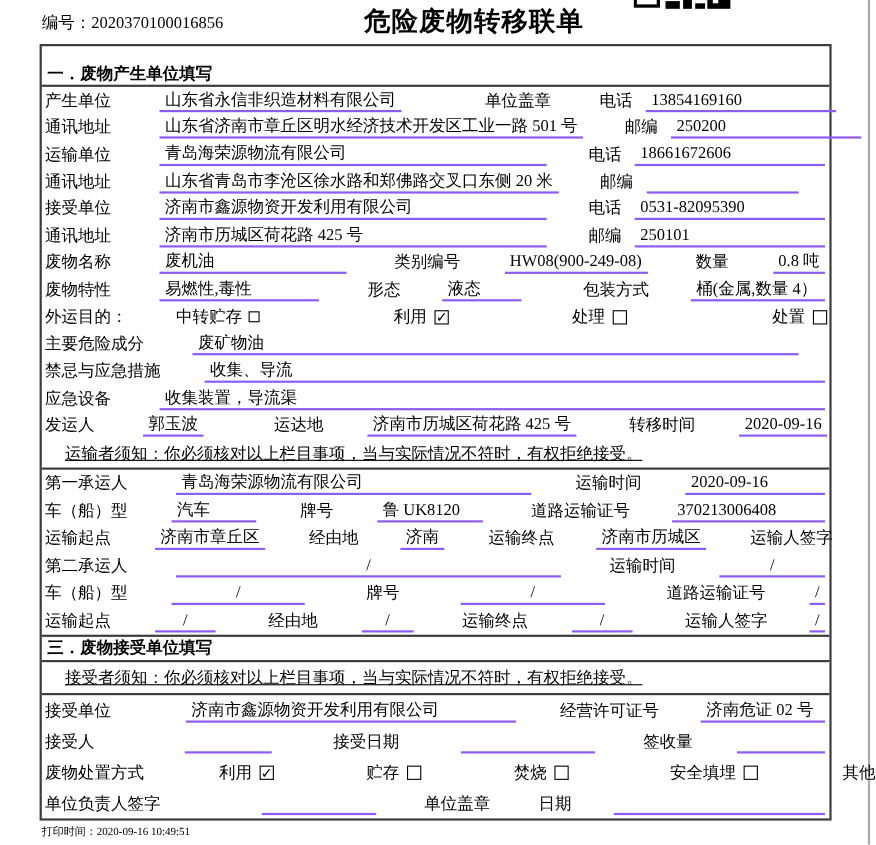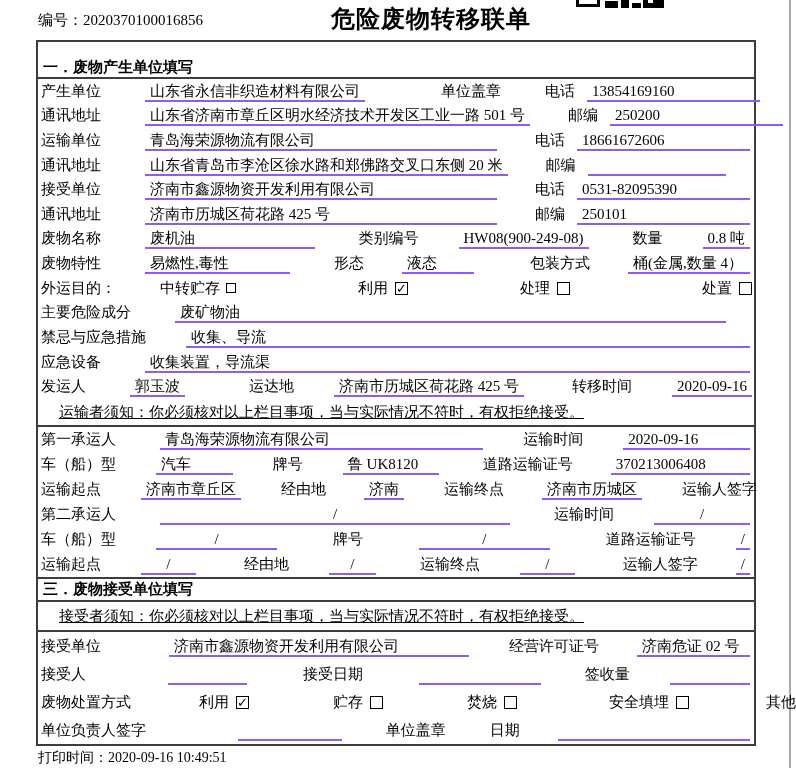--- a/index.html
+++ b/index.html
@@ -6,21 +6,21 @@
   html,body { background:#fff; }
   .page {
     position:relative; width:796px; height:768px; background:#fff;
     font-family:"Liberation Serif","DejaVu Serif",serif;
     color:#000; overflow:hidden;
   }
   .page-edge { position:absolute; left:789px; top:0; width:2px; height:768px; background:#a9a9a9; }
 
   .serial { position:absolute; left:38px; top:11px; font-size:15px; white-space:nowrap; }
   .doc-title { position:absolute; left:331px; top:3px; font-size:24px; font-weight:bold; letter-spacing:1px; white-space:nowrap;text-align:center; }
-  .print-line { position:absolute; left:38px; top:749px; font-size:14px; white-space:nowrap; }
+  .print-line { position:absolute; left:38px; top:749px; font-size:10px; white-space:nowrap; }
 
   .qr { position:absolute; left:576px; top:0; width:92px; height:9px; overflow:hidden; }
   .qr .fndr { position:absolute; left:0; top:-8px; width:24px; height:15px; border:3.5px solid #000; background:#fff; }
   .qr .b { position:absolute; background:#000; }
   .qr .wn { position:absolute; background:#fff; }
 
   .tbl {
     position:absolute; left:36px; top:40px; width:720px; height:706px;
     border:2px solid #3d3d3d; display:flex; flex-direction:column; font-size:15px;
   }

